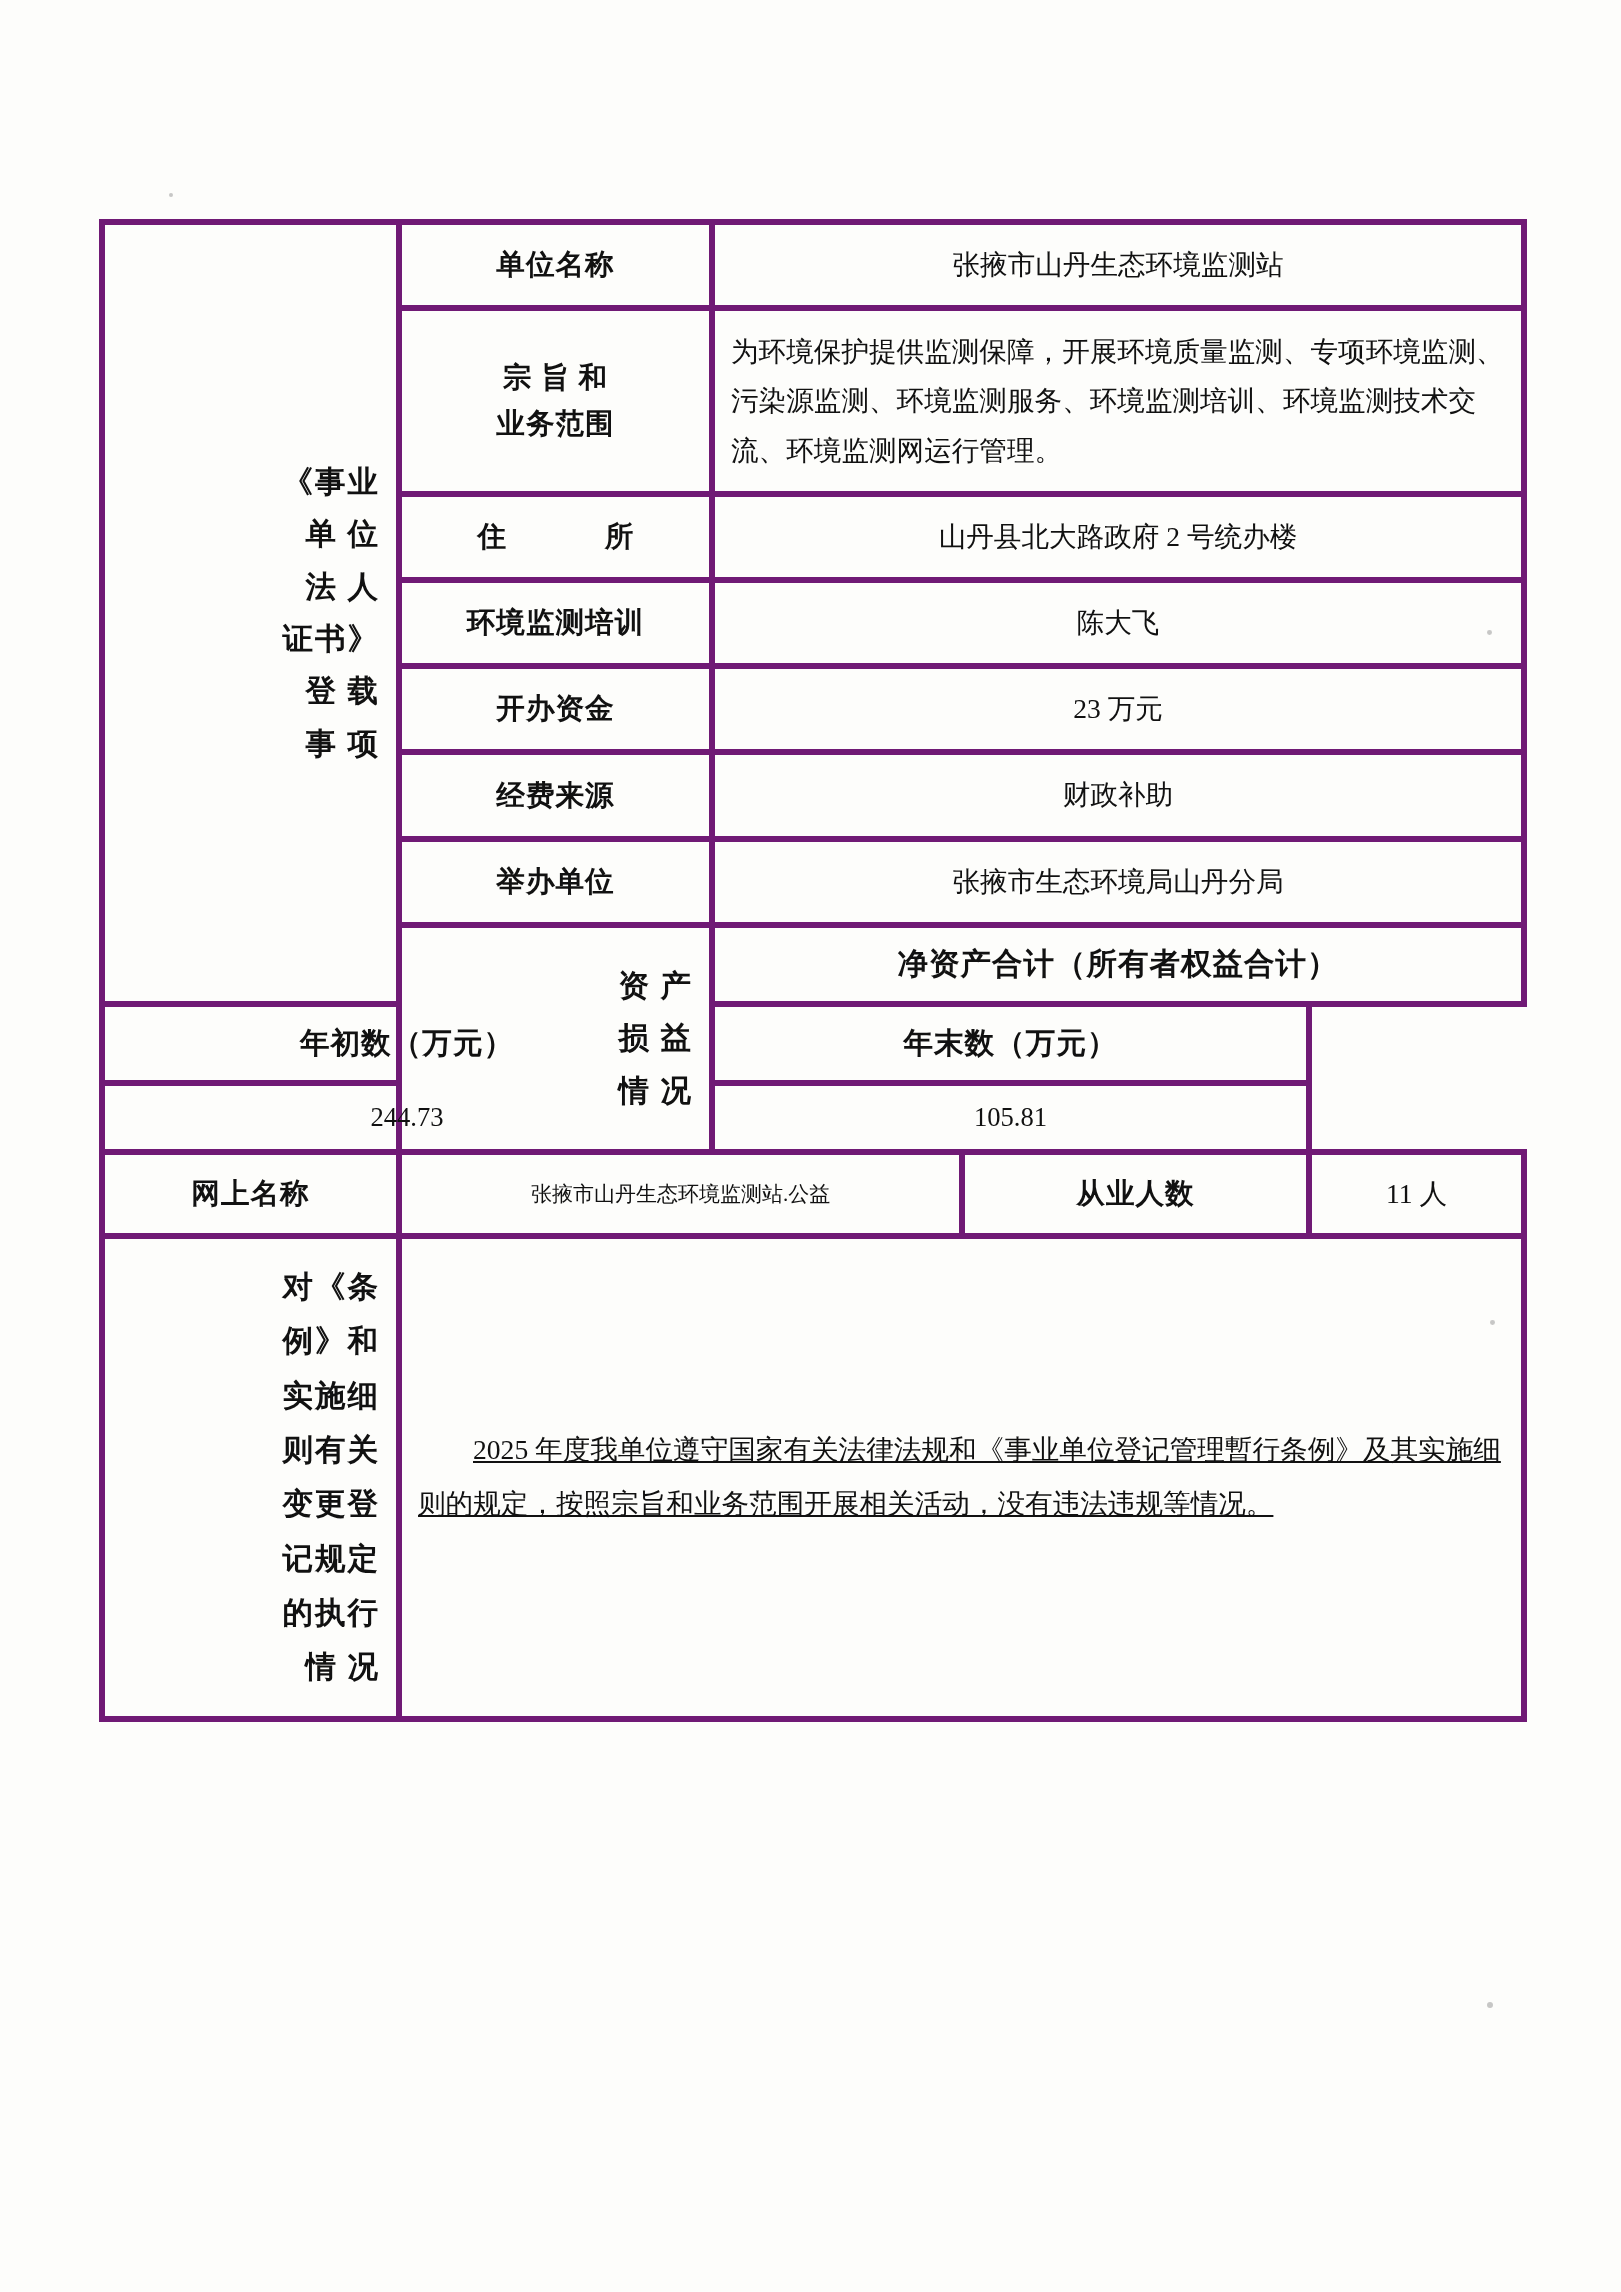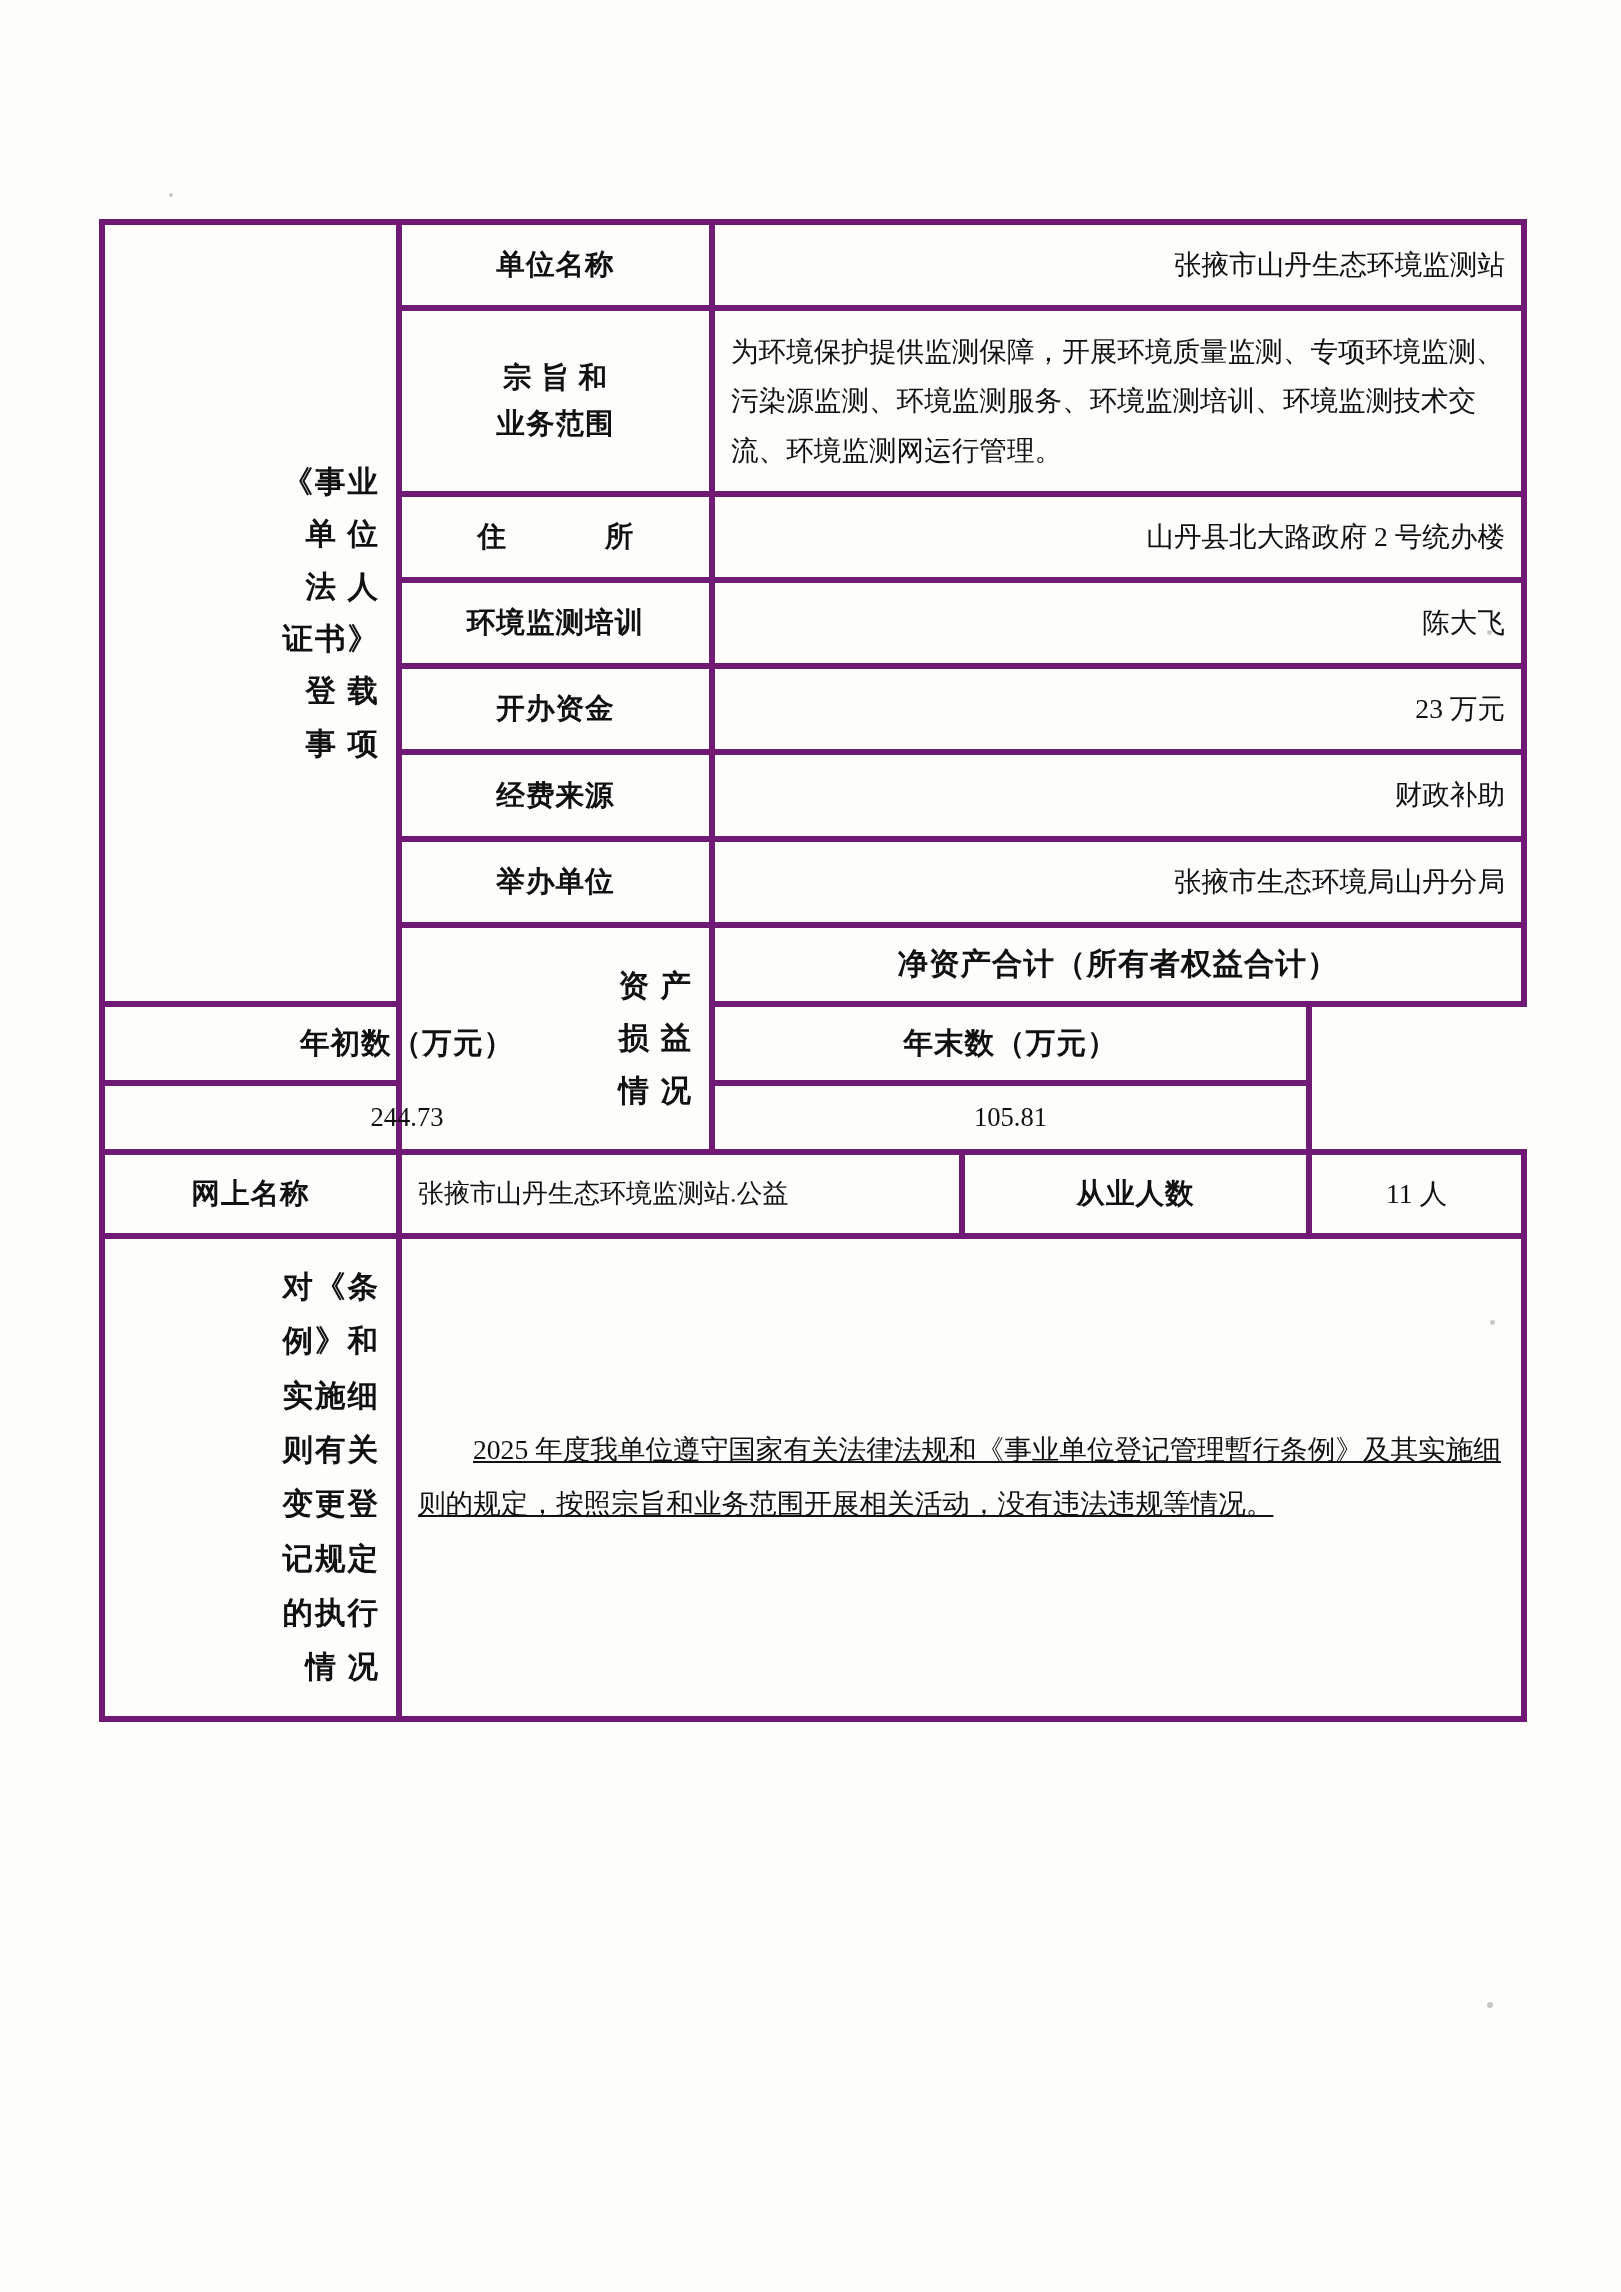--- a/index.html
+++ b/index.html
@@ -59,21 +59,21 @@
   }
   .fname .sp2 {
     letter-spacing: 13.8px;
     padding-left: 13.8px;
   }
   
   .fval {
     font-size: 27.6px;
     line-height: 1.75;
     padding: 13.8px 17.7px 13.8px 21.7px;
-    text-align: right;
+    text-align: center;
   }
   .fval-multi {
     font-size: 27.6px;
     line-height: 1.78;
     padding: 15.8px 19.7px 15.8px 21.7px;
     text-align: left;
   }
   .asset-title {
     text-align: center;
     font-weight: bold;
@@ -88,23 +88,23 @@
     letter-spacing: 1px;
     padding: 15.8px 0;
   }
   .asset-num {
     text-align: center;
     font-size: 26.6px;
     padding: 15.8px 0;
     font-family: "Liberation Serif", serif;
   }
   .online-name {
-    font-size: 26px;
+    font-size: 21px;
     padding: 15.8px 13.8px 15.8px 19.7px;
-    text-align: left;
+    text-align: center;
     margin-top: 8px;
   }
   .staff-label {
     text-align: center;
     font-weight: bold;
     font-size: 28.6px;
     letter-spacing: 1px;
     padding: 15.8px 3.9px;
     width: 215px;
   }

